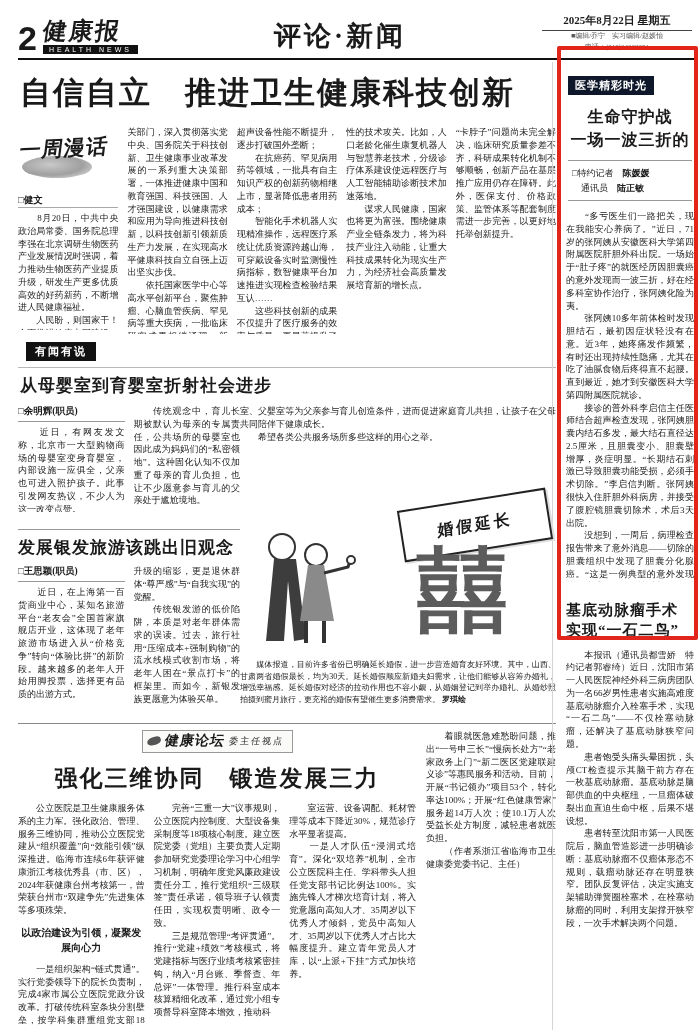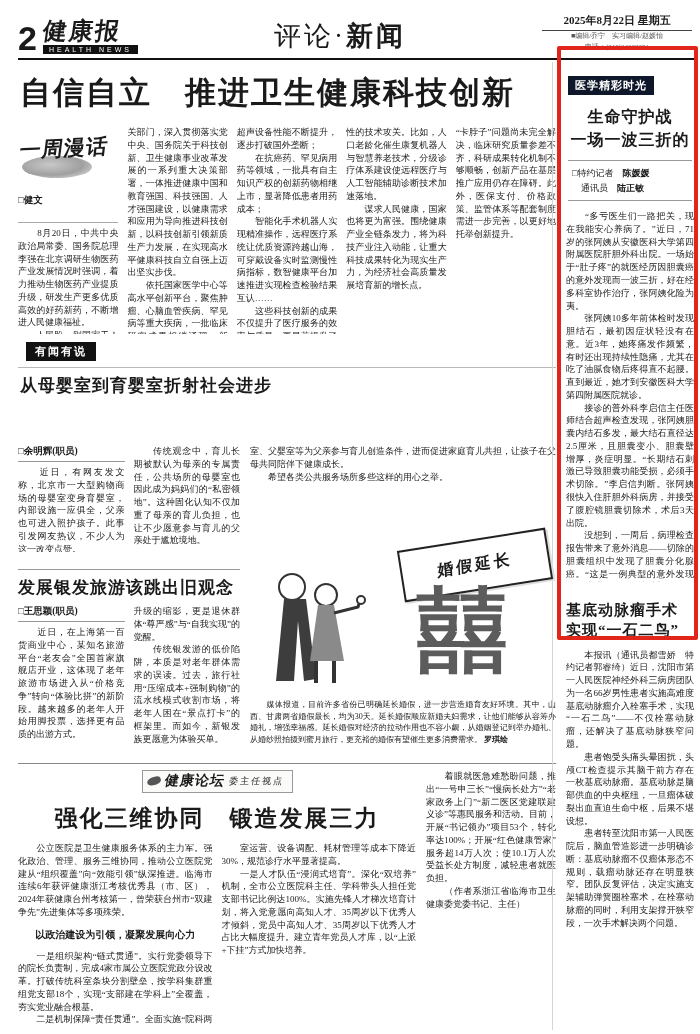--- a/index.html
+++ b/index.html
@@ -9,21 +9,21 @@
 
   
   .hdr { display:flex; align-items:flex-end; justify-content:space-between; height:48px; padding-right:4px; }
   .hdr-left { display:flex; align-items:flex-end; gap:6px; }
   .pageno { font-size:34px; font-weight:bold; line-height:0.9; font-family:"Liberation Sans",sans-serif; }
   .masthead { display:flex; flex-direction:column; }
   .mast-cn { font-size:24px; font-weight:bold; transform:skewX(-8deg); letter-spacing:2px; line-height:1; }
   .mast-en { background:#111; color:#fff; font-family:"Liberation Sans",sans-serif; font-size:7px;
              letter-spacing:3px; padding:1px 6px; margin-top:2px; text-align:center; }
   .section-title { font-size:27px; letter-spacing:3px; line-height:1; padding-bottom:4px; }
-  .section-title .lt { font-weight:normal; }
+  .section-title .lt { font-weight:bold; }
   .section-title .bd { font-weight:bold; }
   .hdr-right { text-align:center; padding-bottom:2px; width:150px; }
   .hdr-date { font-size:11px; font-weight:bold; border-bottom:1px solid #444; padding-bottom:2px; }
   .hdr-eds, .hdr-tel { font-size:7px; color:#555; line-height:1.5; }
   .hdr-rule { border:none; border-top:2px solid #111; margin:4px 0 0 0; }
 
   
   .main { display:flex; gap:10px; height:964px; margin-top:2px; }
   .left-area { width:538px; display:flex; flex-direction:column; }
   .right-col { width:128px; display:flex; flex-direction:column; padding-top:10px; position:relative; }
@@ -35,31 +35,31 @@
 
   
   .headlineA { font-size:31px; font-weight:bold; letter-spacing:2px; text-align:left; margin:10px 0 12px 2px; }
   .colsA { display:flex; gap:9px; height:208px; overflow:hidden; }
   .colsA > div { flex:1; }
   .wk-logo { position:relative; height:62px; margin-bottom:6px; }
   .wk-blob { position:absolute; left:4px; top:30px; width:70px; height:22px; border-radius:50%;
              background:radial-gradient(ellipse at 40% 40%, #bbb 0%, #888 55%, #e9e9e9 100%); opacity:0.8; }
   .wk-text { position:relative; font-size:21px; font-weight:bold; transform:skewX(-10deg) rotate(-3deg);
              letter-spacing:1px; top:8px; left:2px; }
-  .wk-byline { font-size:9.5px; font-weight:bold; border-bottom:1px solid #aaa; margin:2px 0 4px; padding-bottom:15px; }
+  .wk-byline { font-size:9.5px; font-weight:bold; border-bottom:1px solid #aaa; margin:2px 0 4px; padding-bottom:0; }
 
   
   .badge-black { display:inline-block; background:#111; color:#fff; font-weight:bold;
                  font-size:11px; letter-spacing:2px; padding:2px 9px; }
   .badge-row { margin:7px 17px 3px 8px; }
   .rule-thin { border:none; border-top:1px solid #b8b8b8; margin:3px 0 2px; }
 
   
   .headlineB { font-size:17px; font-weight:bold; letter-spacing:1px; margin:4px 0 8px 2px; }
-  .bc-row { display:flex; gap:10px; flex:0 0 auto;margin-top:40px; }
+  .bc-row { display:flex; flex:0 0 auto; }
   .bc-left { width:222px; display:flex; flex-direction:column; }
   .bc-right { flex:1; display:flex; flex-direction:column; }
   .colsB2 { display:flex; gap:9px; height:116px; overflow:hidden; }
   .colsB2 > div { flex:1; }
   .colsB3 { display:flex; gap:9px; height:84px; overflow:hidden; }
   .colsB3 > div { flex:1; }
   .artC { border-top:1px solid #999; margin-top:8px; padding-top:6px; }
   .headlineC { font-size:17px; font-weight:bold; letter-spacing:1px; margin-bottom:6px; }
   .colsC { display:flex; gap:9px; height:150px; overflow:hidden; }
   .colsC > div { flex:1; }
@@ -230,20 +230,22 @@
             </span>
           </div>
           <div class="headlineF">强化三维协同　锻造发展三力</div>
           <div class="colsF">
             <div>
               <div class="body-txt">　　公立医院是卫生健康服务体系的主力军。强化政治、管理、服务三维协同，推动公立医院党建从“组织覆盖”向“效能引领”纵深推进。临海市连续6年获评健康浙江考核优秀县（市、区），2024年获健康台州考核第一，曾荣获台州市“双建争先”先进集体等多项殊荣。</div>
               <div class="f-sub">以政治建设为引领，凝聚发展向心力</div>
               <div class="body-txt" style="flex:1">　　一是组织架构“链式贯通”。实行党委领导下的院长负责制，完成4家市属公立医院党政分设改革。打破传统科室条块分割壁垒，按学科集群重组党支部18个，实现“支部建在学科上”全覆盖，夯实党业融合根基。
 　　二是机制保障“责任贯通”。全面实施“院科两优、德医双馨”工程，制定</div>
             </div>
+            <div class="body-txt">　　完善“三重一大”议事规则，公立医院内控制度、大型设备集采制度等18项核心制度。建立医院党委（党组）主要负责人定期参加研究党委理论学习中心组学习机制，明确年度党风廉政建设责任分工，推行党组织“三级联签”责任承诺，领导班子认领责任田，实现权责明晰、政令一致。
+　　三是规范管理“考评贯通”。推行“党建+绩效”考核模式，将党建指标与医疗业绩考核紧密挂钩，纳入“月台账、季督查、年总评”一体管理。推行科室成本核算精细化改革，通过党小组专项督导科室降本增效，推动科</div>
             <div>
               <div class="body-txt">　　室运营、设备调配、耗材管理等成本下降近30%，规范诊疗水平显著提高。</div>
               <div class="body-txt" style="flex:1">　　一是人才队伍“浸润式培育”。深化“双培养”机制，全市公立医院科主任、学科带头人担任党支部书记比例达100%。实施先锋人才梯次培育计划，将入党意愿向高知人才、35周岁以下优秀人才倾斜，党员中高知人才、35周岁以下优秀人才占比大幅度提升。建立青年党员人才库，以“上派+下挂”方式加快培养。</div>
             </div>
           </div>
         </div>
         <div class="forum-col4 body-txt">　　着眼就医急难愁盼问题，推出“一号申三长”“慢病长处方”“老家政务上门”“新二医区党建联建义诊”等惠民服务和活动。目前，开展“书记领办”项目53个，转化率达100%；开展“红色健康管家”服务超14万人次；使10.1万人次受益长处方制度，减轻患者就医负担。
 　　（作者系浙江省临海市卫生健康委党委书记、主任）</div>
       </div>
     </div>

